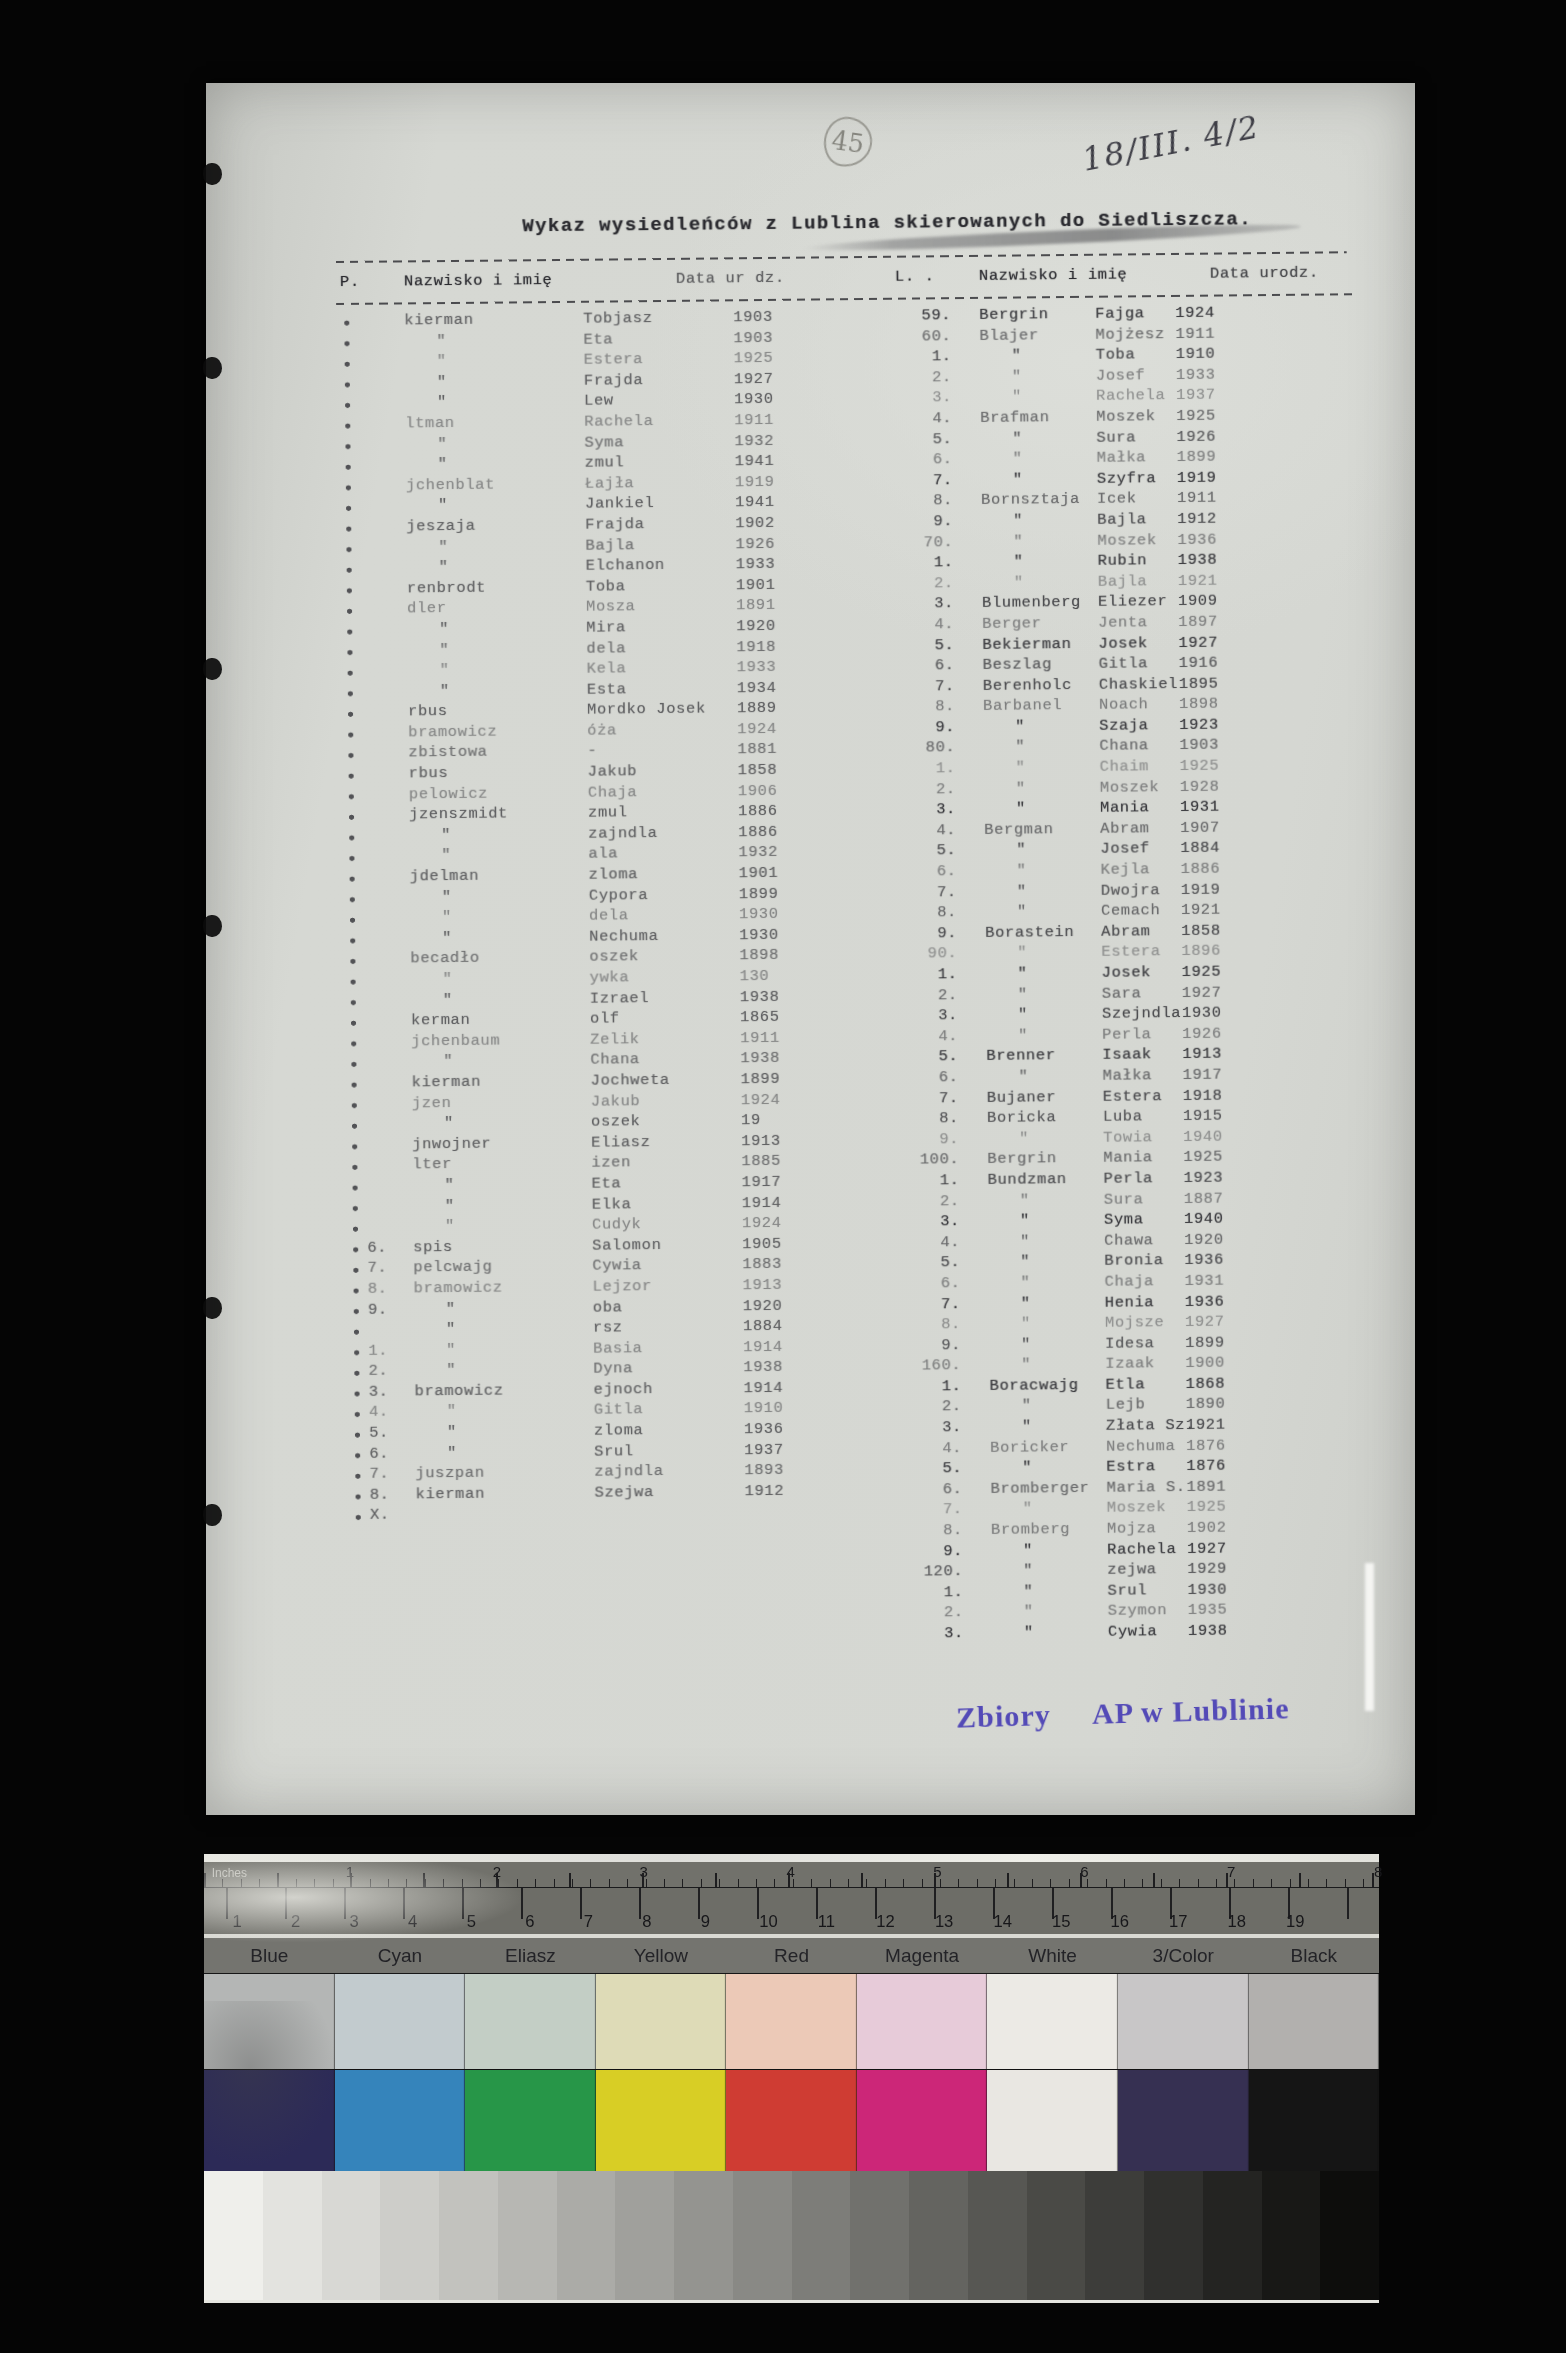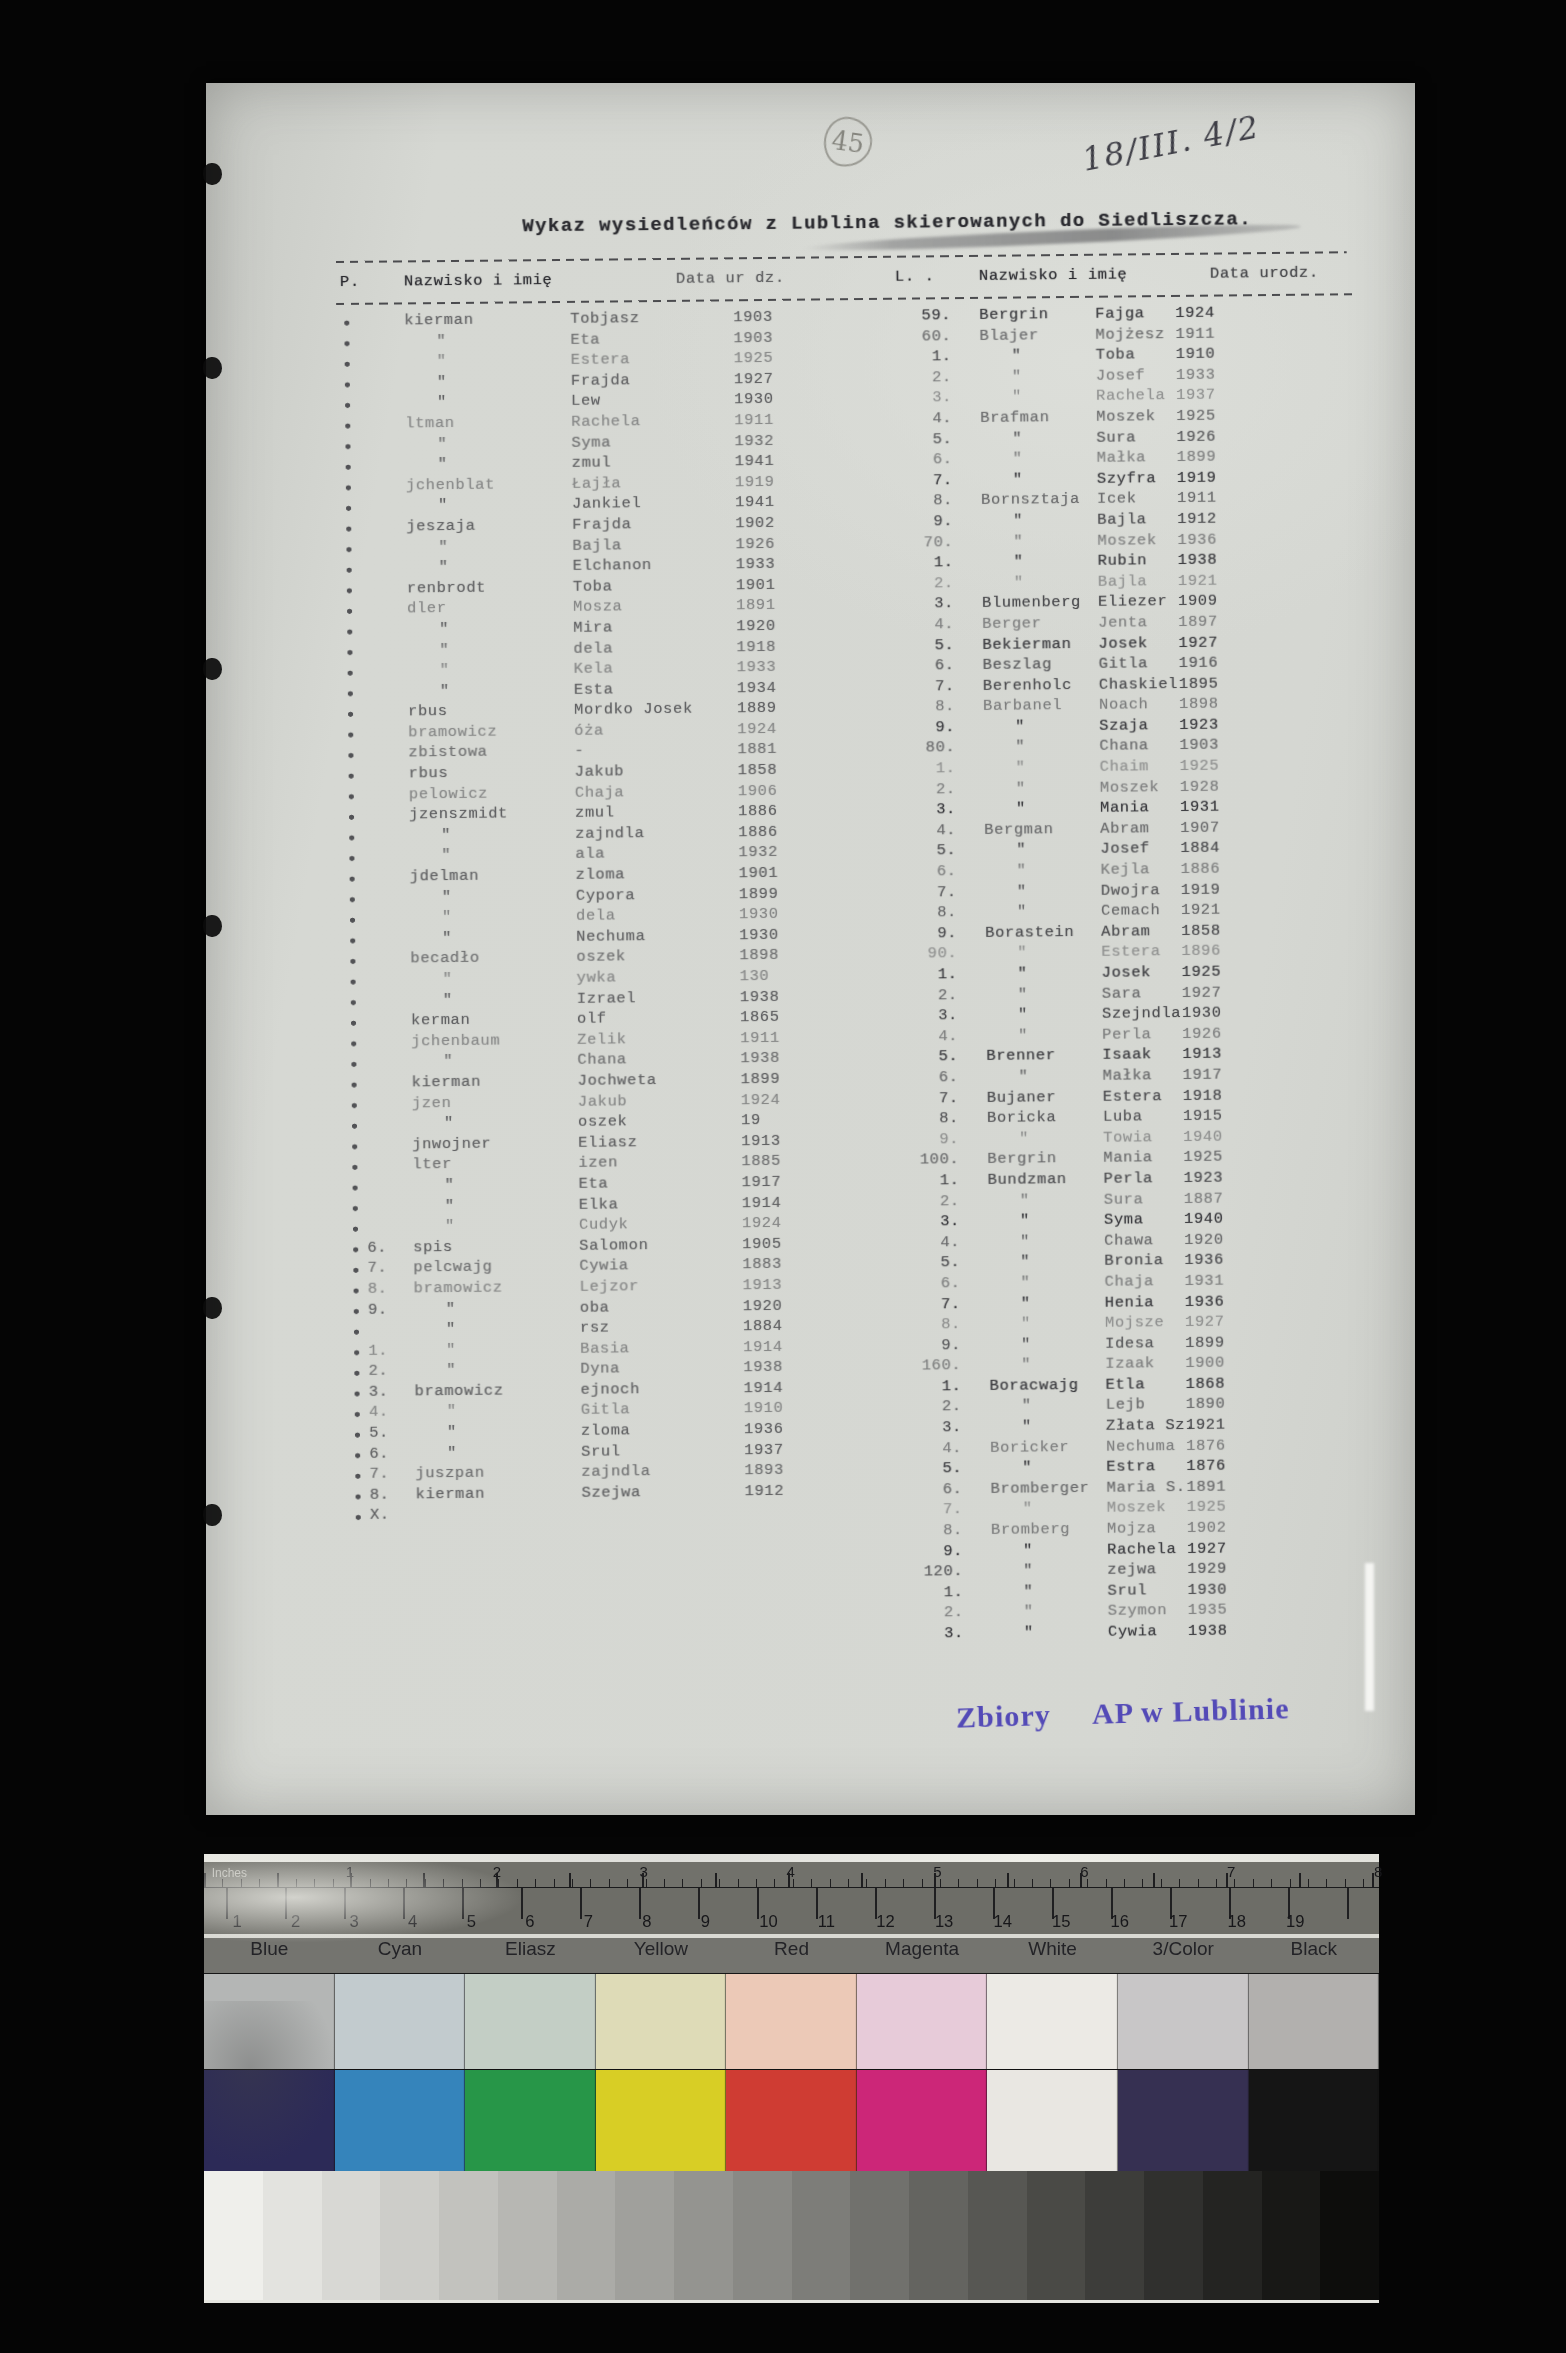--- a/index.html
+++ b/index.html
@@ -21,21 +21,21 @@
   .dash2{left:133px;top:216px;width:1018px}
   .hdr span{position:absolute;top:186px;font-size:15.5px;letter-spacing:0.6px;white-space:nowrap}
   .h-p{left:137px}.h-n1{left:201px}.h-d1{left:473px;opacity:.7}.h-l{left:692px}.h-n2{left:776px}.h-d2{left:1007px;opacity:.85}
   .dotstrip{position:absolute;left:139px;top:226px;width:8.8px;height:1217px;opacity:.85;
     background-image:radial-gradient(circle at 4.4px 10px,#3b3b40 0 2.2px,rgba(0,0,0,0) 2.8px);
     background-size:8.8px 20.6px}
   .col{position:absolute;left:0;top:224px;width:100%}
   .trow{position:relative;height:20.6px;line-height:20.5px;font-size:15.5px;letter-spacing:0.6px;white-space:nowrap}
   .trow span{position:absolute;text-shadow:0 0 1.1px rgba(40,40,46,.5);filter:blur(0.2px)}
   .lcol .no{left:77px;width:98px;text-align:right}
-  .lcol .surname{left:201px}.lcol .given{left:367px}.lcol .born{left:530px}
+  .lcol .surname{left:201px}.lcol .given{left:380px}.lcol .born{left:530px}
   .rcol .no{left:647px;width:101px;text-align:right}
   .rcol .surname{left:776px}.rcol .given{left:892px}.rcol .born{left:972px}
   .ditto{padding-left:32px;letter-spacing:0}
   .trow{opacity:.9}
   .trow:nth-child(4n+2){opacity:.62}
   .trow:nth-child(4n+3){opacity:.8}
   .trow:nth-child(4n){opacity:.5}
   .trow:nth-child(9n+5){opacity:.4}
   .trow:nth-child(11n+7){opacity:.72}
   .lcol .trow{opacity:.68}
@@ -63,21 +63,21 @@
   .in-ticks{position:absolute;left:0;right:0;bottom:0;height:8.3px;
     background:repeating-linear-gradient(90deg,#1e1e20 0 1.1px,rgba(0,0,0,0) 1.1px 18.4px)}
   .in-ticks2{position:absolute;left:0;right:0;bottom:0;height:14.4px;
     background:repeating-linear-gradient(90deg,#1e1e20 0 1.7px,rgba(0,0,0,0) 1.7px 73px)}
   .ruler-cm{position:relative;height:46px;background:#6d6d67}
   .cm-ticks{position:absolute;left:0;right:0;top:0;height:31px;
     background:repeating-linear-gradient(90deg,#1f1f21 0 1.7px,rgba(0,0,0,0) 1.7px 59px);background-position:22px 0}
   .cm-cells{position:absolute;left:23px;bottom:2.2px;width:1112px;display:flex}
   .cm-cells span{flex:1;text-align:left;padding-left:5.5px;font-family:"Liberation Sans",sans-serif;font-size:16.6px;color:#17171a}
   .bar-sep{height:4.4px;background:#d9d9d3}
-  .bar-labels{height:35px;background:#74746f;display:flex;border-bottom:1.7px solid #161616}
+  .bar-labels{height:35px;background:#74746f;display:flex;align-items:center;border-bottom:1.7px solid #161616}
   .bar-labels span{flex:1;text-align:center;font-family:"Liberation Sans",sans-serif;font-size:19px;color:#232327}
   .patch-row{display:flex}
   .patch-row.pale{height:95px}
   .patch-row.solid{height:101px;border-top:1.1px solid #101010}
   .patch-row div{flex:1;box-shadow:inset -1.1px 0 0 rgba(18,18,18,.5)}
   .gray-row{display:flex;height:129px;border-bottom:3.3px solid #e6e6e0}
   .gray-row div{flex:1}
   .bar-smudge{position:absolute;left:0;top:5.5px;width:321px;height:83px;pointer-events:none;
     background:radial-gradient(ellipse at 28% 45%,rgba(236,236,230,.8),rgba(236,236,230,0) 70%)}
   .pale-smudge{position:absolute;left:0;top:147px;width:133px;height:166px;pointer-events:none;

